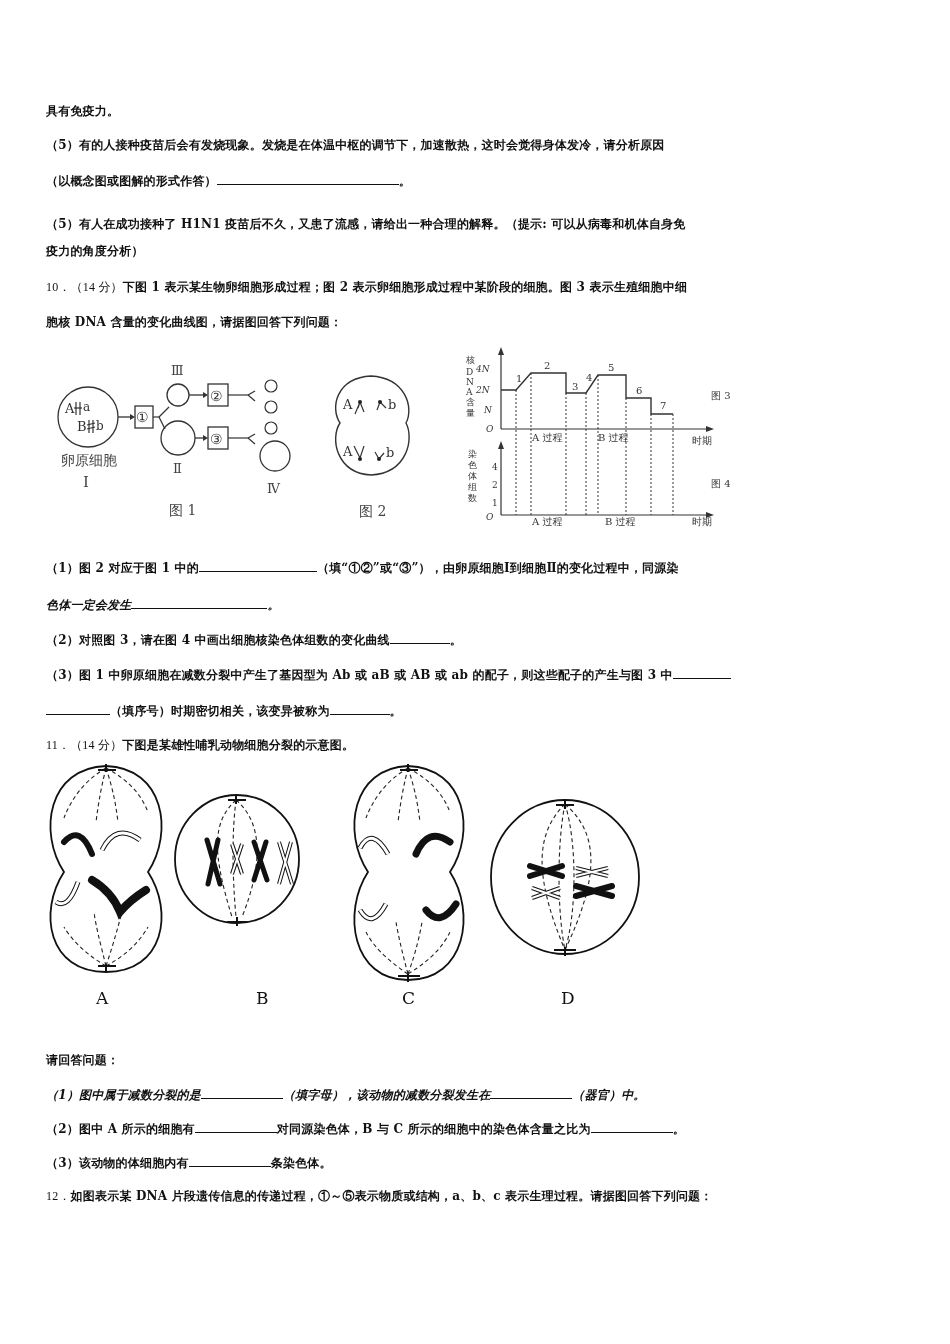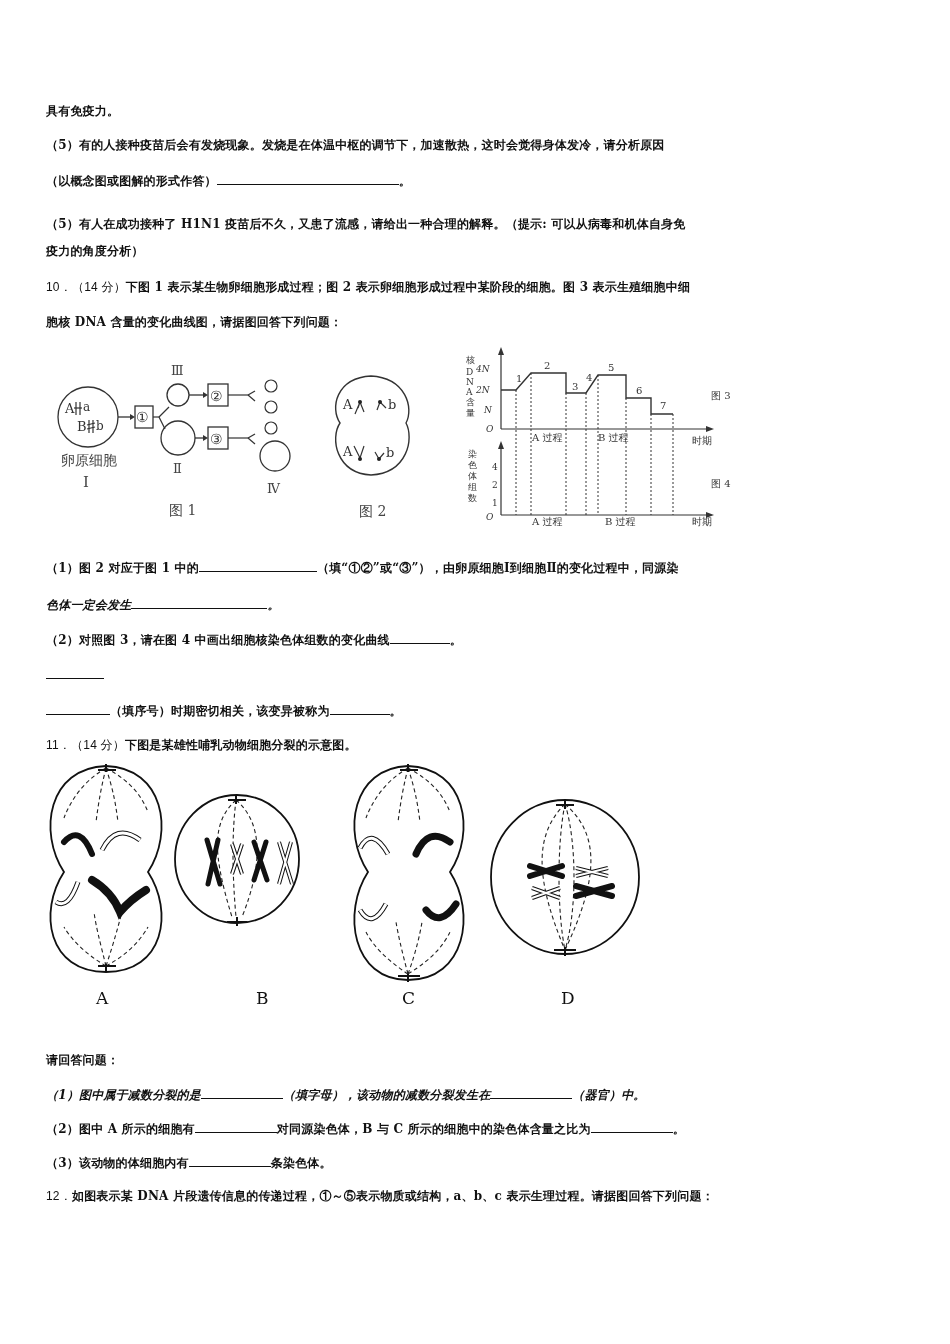--- a/index.html
+++ b/index.html
@@ -5,21 +5,21 @@
   html, body { margin: 0; padding: 0; background: #ffffff; }
   body {
     width: 950px; height: 1344px; position: relative; overflow: hidden;
     font-family: "DejaVu Serif", "Liberation Serif", serif;
     color: #111111;
   }
   .line {
     position: absolute; left: 46px; white-space: nowrap;
     font-size: 12px; font-weight: bold; letter-spacing: 0.2px;
   }
-  .line .num { font-weight: normal; font-family: Liberation Sans, sans-serif; }
+  .line .num { font-weight: normal; font-family: Liberation Serif, serif; }
   .blank { display: inline-block; border-bottom: 1.5px solid #111; height: 1em; vertical-align: baseline; }
   .fig { position: absolute; }
   svg text { font-family: "DejaVu Serif", "Liberation Serif", serif; }
 </style>
 </head>
 <body>
 
 <div class="line" style="top:103px;"><span>具有免疫力。</span></div>
 <div class="line" style="top:137px;"><span>（5）有的人接种疫苗后会有发烧现象。发烧是在体温中枢的调节下，加速散热，这时会觉得身体发冷，请分析原因</span></div>
 <div class="line" style="top:172px;"><span>（以概念图或图解的形式作答）</span><span class="blank" style="width:182px;"></span><span>。</span></div>
@@ -151,21 +151,21 @@
   <text x="26" y="175" font-size="9" font-style="italic" fill="#333">O</text>
   <text x="251" y="142" font-size="10" fill="#333">图 4</text>
   <text x="72" y="180" font-size="10" fill="#333">A 过程</text>
   <text x="145" y="180" font-size="10" fill="#333">B 过程</text>
   <text x="232" y="180" font-size="10" fill="#333">时期</text>
 </svg>
 
 <div class="line" style="top:559px;"><span>（1）图 2 对应于图 1 中的</span><span class="blank" style="width:118px;"></span><span>（填“①②”或“③”），由卵原细胞Ⅰ到细胞Ⅱ的变化过程中，同源染</span></div>
 <div class="line" style="top:596px;font-style:italic;"><span>色体一定会发生</span><span class="blank" style="width:136px;"></span><span>。</span></div>
 <div class="line" style="top:631px;"><span>（2）对照图 3，请在图 4 中画出细胞核染色体组数的变化曲线</span><span class="blank" style="width:60px;"></span><span>。</span></div>
-<div class="line" style="top:666px;"><span class="blank" style="width:58px;"></span></div>
+<div class="line" style="top:666px;"><span>（3）图 1 中卵原细胞在减数分裂中产生了基因型为 Ab 或 aB 或 AB 或 ab 的配子，则这些配子的产生与图 3 中</span><span class="blank" style="width:58px;"></span></div>
 <div class="line" style="top:702px;"><span class="blank" style="width:64px;"></span><span>（填序号）时期密切相关，该变异被称为</span><span class="blank" style="width:60px;"></span><span>。</span></div>
 
 <div class="line" style="top:737px;"><span class="num">11．（14 分）</span><span>下图是某雄性哺乳动物细胞分裂的示意图。</span></div>
 
 <svg class="fig" style="left:42px; top:762px;" width="610" height="250">
   <g fill="none" stroke="#111" stroke-width="1.8">
 
     <path d="M22,110 C-4,70 6,6 64,4 C122,6 132,70 106,110 C132,150 122,210 64,210 C6,210 -4,150 22,110 Z"></path>
 
     <ellipse cx="195" cy="97" rx="62" ry="64"></ellipse>

